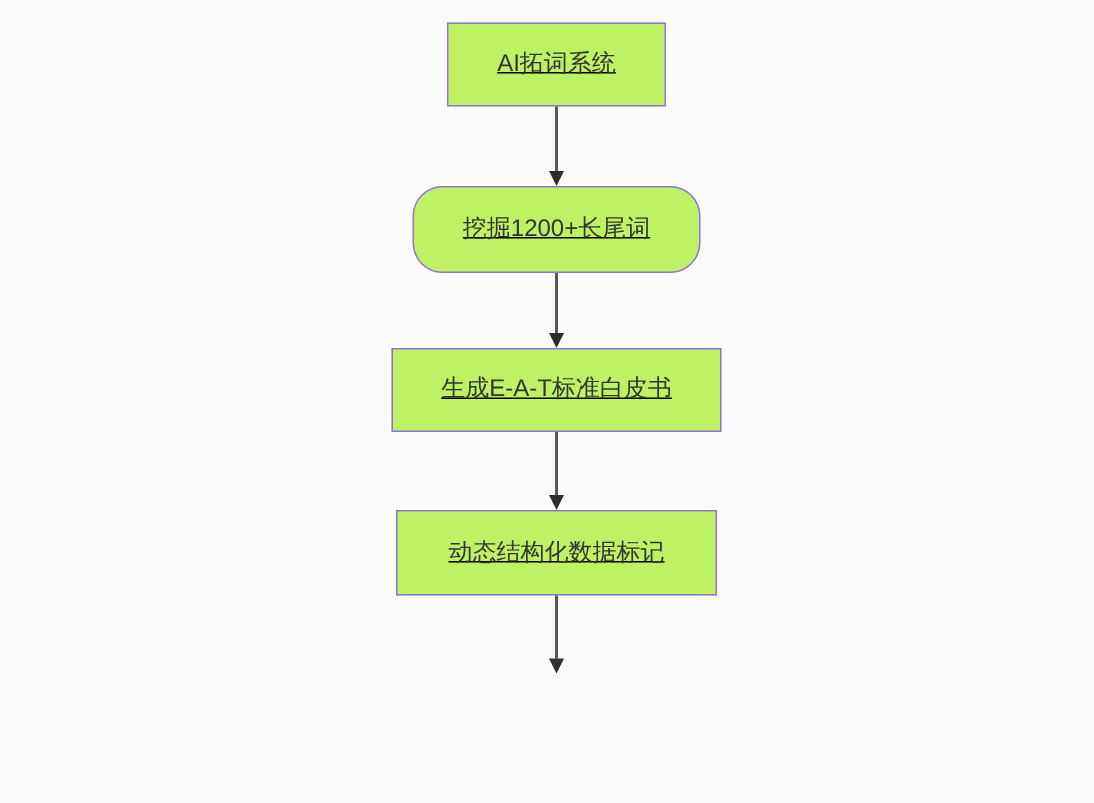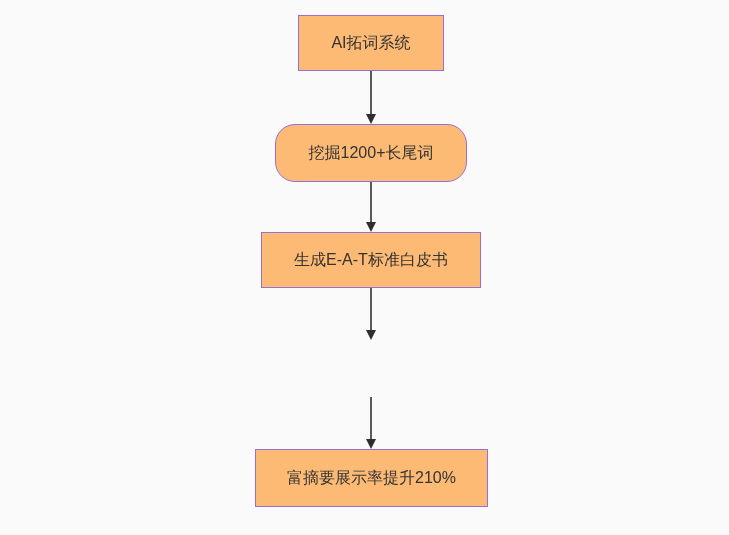--- a/index.html
+++ b/index.html
@@ -11,26 +11,27 @@
   .canvas {
     position: relative;
     width: 729px;
     height: 535px;
     background: #fafafa;
     overflow: hidden;
   }
   .node {
     position: absolute;
     box-sizing: border-box;
-    background: #fdba74;
+    background: #bef264;
     border: 1.5px solid #9370DB;
     display: flex;
     align-items: center;
     justify-content: center;
     text-align: center;
+    text-decoration: underline;
   }
   .node .node-label {
     color: #333333;
     font-size: 16px;
     line-height: 1.2;
     white-space: nowrap;
   }
   
   .n1 { left: 298px; top: 15px;  width: 146px; height: 56px; }
   .n2 { left: 275px; top: 124px; width: 192px; height: 58px; border-radius: 20px; }
@@ -88,23 +89,23 @@
 
   <div class="node n3">
     <span class="node-label">生成E-A-T标准白皮书</span>
   </div>
 
   <div class="edge e3">
     <div class="edge-line"></div>
     <div class="arrowhead"></div>
   </div>
 
+  <div class="node n4">
+    <span class="node-label">动态结构化数据标记</span>
+  </div>
 
   <div class="edge e4">
     <div class="edge-line"></div>
     <div class="arrowhead"></div>
   </div>
 
-  <div class="node n5">
-    <span class="node-label">富摘要展示率提升210%</span>
-  </div>
 
 </div>
 
 </body></html>

